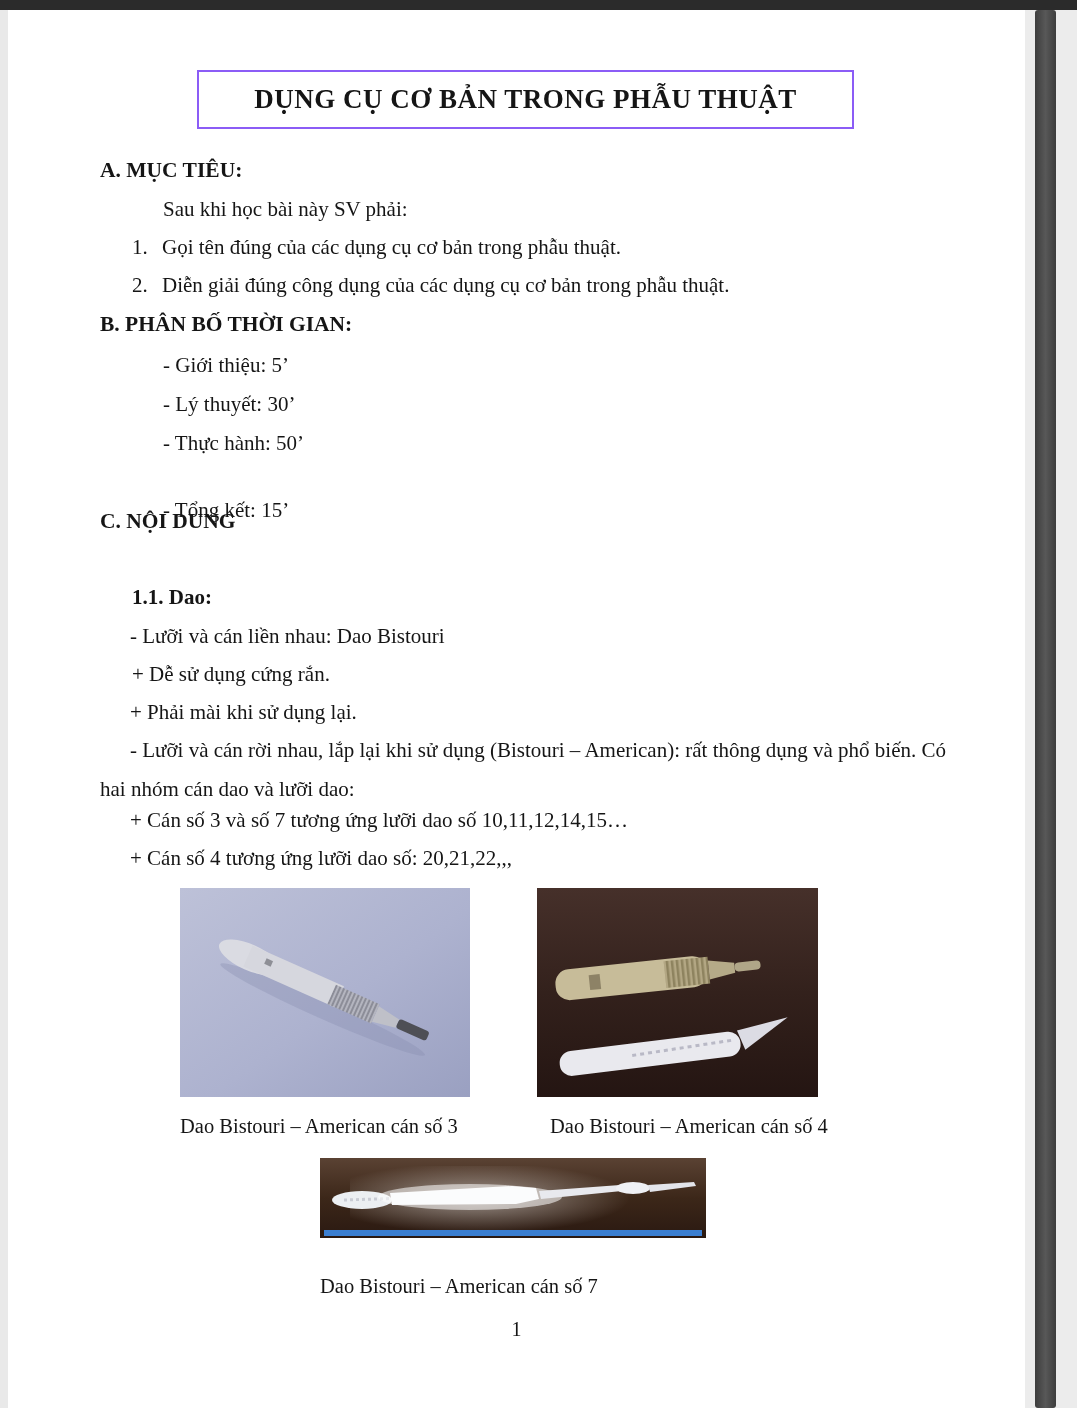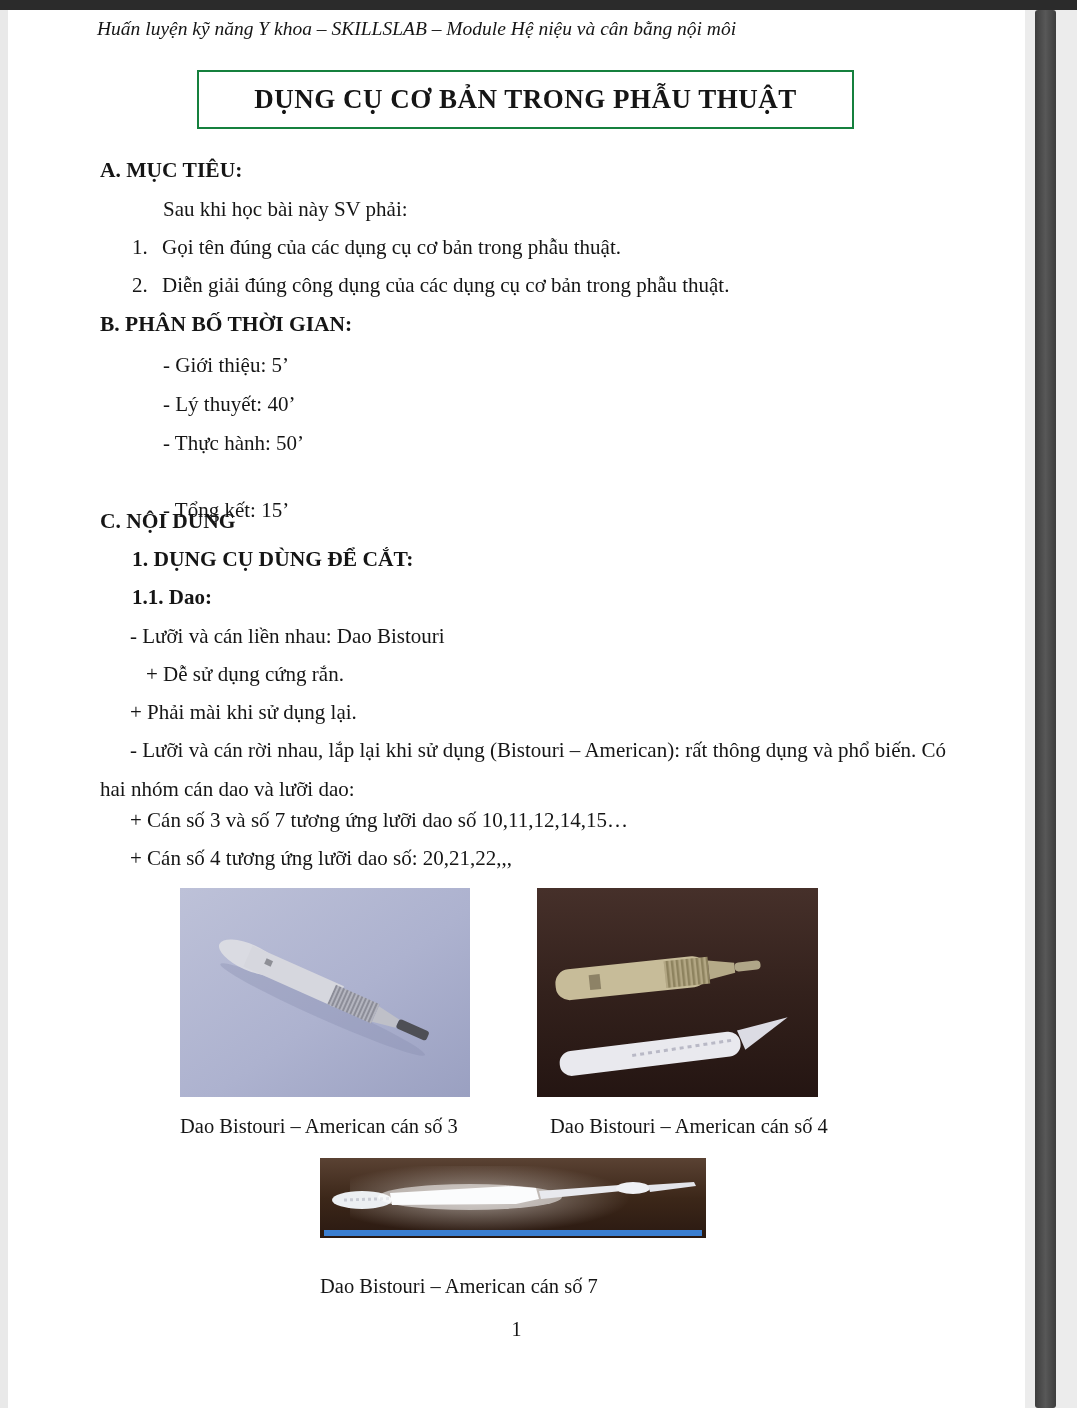--- a/index.html
+++ b/index.html
@@ -17,21 +17,21 @@
     background:linear-gradient(90deg,#3d3d3d,#585858 50%,#3d3d3d);
     border-radius:3px;
   }
   .page { position:absolute; left:8px; top:10px; width:1017px; height:1398px; background:#ffffff; }
   .abs { position:absolute; }
 
   .header { left:89px; top:6px; font-style:italic; font-size:19.5px; line-height:26px; white-space:nowrap; }
 
   .title-box {
     left:189px; top:60px; width:653px; height:55px;
-    border:2px solid #15803d; display:flex; align-items:center; justify-content:center;
+    border:2px solid #8b5cf6; display:flex; align-items:center; justify-content:center;
     font-weight:bold; font-size:27px; letter-spacing:0.5px; white-space:nowrap;
   }
 
   .h-section { font-weight:bold; font-size:21.5px; white-space:nowrap; }
   .t { font-size:21px; white-space:nowrap; }
   .num { display:inline-block; width:30px; }
 
   .para { left:92px; top:721px; width:862px; font-size:21px; line-height:39px; text-indent:30px; white-space:normal; }
 
   .fig { overflow:hidden; }
@@ -41,49 +41,47 @@
 </style>
 </head>
 <body>
 
 <div class="topbar"></div>
 <div class="left-strip"></div>
 
 <div class="page">
 
   <div class="abs header">
-    <div>Huấn luyện kỹ năng Y khoa – SKILLSLAB – Module Hệ niệu và cân bằng nội môi</div>
   </div>
 
   <div class="abs title-box">
     <span>DỤNG CỤ CƠ BẢN TRONG PHẪU THUẬT</span>
   </div>
 
   <div class="abs h-section" style="left:92px; top:148px;">A. MỤC TIÊU:</div>
   <div class="abs t" style="left:155px; top:187px;">Sau khi học bài này SV phải:</div>
 
   <div class="abs t" style="left:124px; top:225px;">
     <span class="num">1.</span><span>Gọi tên đúng của các dụng cụ cơ bản trong phẫu thuật.</span>
   </div>
   <div class="abs t" style="left:124px; top:263px;">
     <span class="num">2.</span><span>Diễn giải đúng công dụng của các dụng cụ cơ bản trong phẫu thuật.</span>
   </div>
 
   <div class="abs h-section" style="left:92px; top:302px;">B. PHÂN BỐ THỜI GIAN:</div>
   <div class="abs t" style="left:155px; top:343px;">- Giới thiệu: 5’</div>
-  <div class="abs t" style="left:155px; top:382px;">- Lý thuyết: 40’</div>
+  <div class="abs t" style="left:155px; top:382px;">- Lý thuyết: 30’</div>
   <div class="abs t" style="left:155px; top:421px;">- Thực hành: 50’</div>
   <div class="abs t" style="left:155px; top:460px;margin-top:28px;">- Tổng kết: 15’</div>
 
   <div class="abs h-section" style="left:92px; top:499px;">C. NỘI DUNG</div>
-  <div class="abs h-section" style="left:124px; top:537px;">1. DỤNG CỤ DÙNG ĐỂ CẮT:</div>
   <div class="abs h-section" style="left:124px; top:575px; font-size:21px;">1.1. Dao:</div>
 
   <div class="abs t" style="left:122px; top:614px;">- Lưỡi và cán liền nhau: Dao Bistouri</div>
-  <div class="abs t" style="left:138px; top:652px;">+ Dễ sử dụng cứng rắn.</div>
+  <div class="abs t" style="left:124px; top:652px;">+ Dễ sử dụng cứng rắn.</div>
   <div class="abs t" style="left:122px; top:690px;">+ Phải mài khi sử dụng lại.</div>
 
   <div class="abs para">- Lưỡi và cán rời nhau, lắp lại khi sử dụng (Bistouri – American): rất thông dụng và phổ biến. Có hai nhóm cán dao và lưỡi dao:</div>
 
   <div class="abs t" style="left:122px; top:798px;">+ Cán số 3 và số 7 tương ứng lưỡi dao số 10,11,12,14,15…</div>
   <div class="abs t" style="left:122px; top:836px;">+ Cán số 4 tương ứng lưỡi dao số: 20,21,22,,,</div>
 
   <div class="abs fig" style="left:172px; top:878px; width:290px; height:209px;">
     <svg width="290" height="209" viewBox="0 0 290 209">
       <defs>

